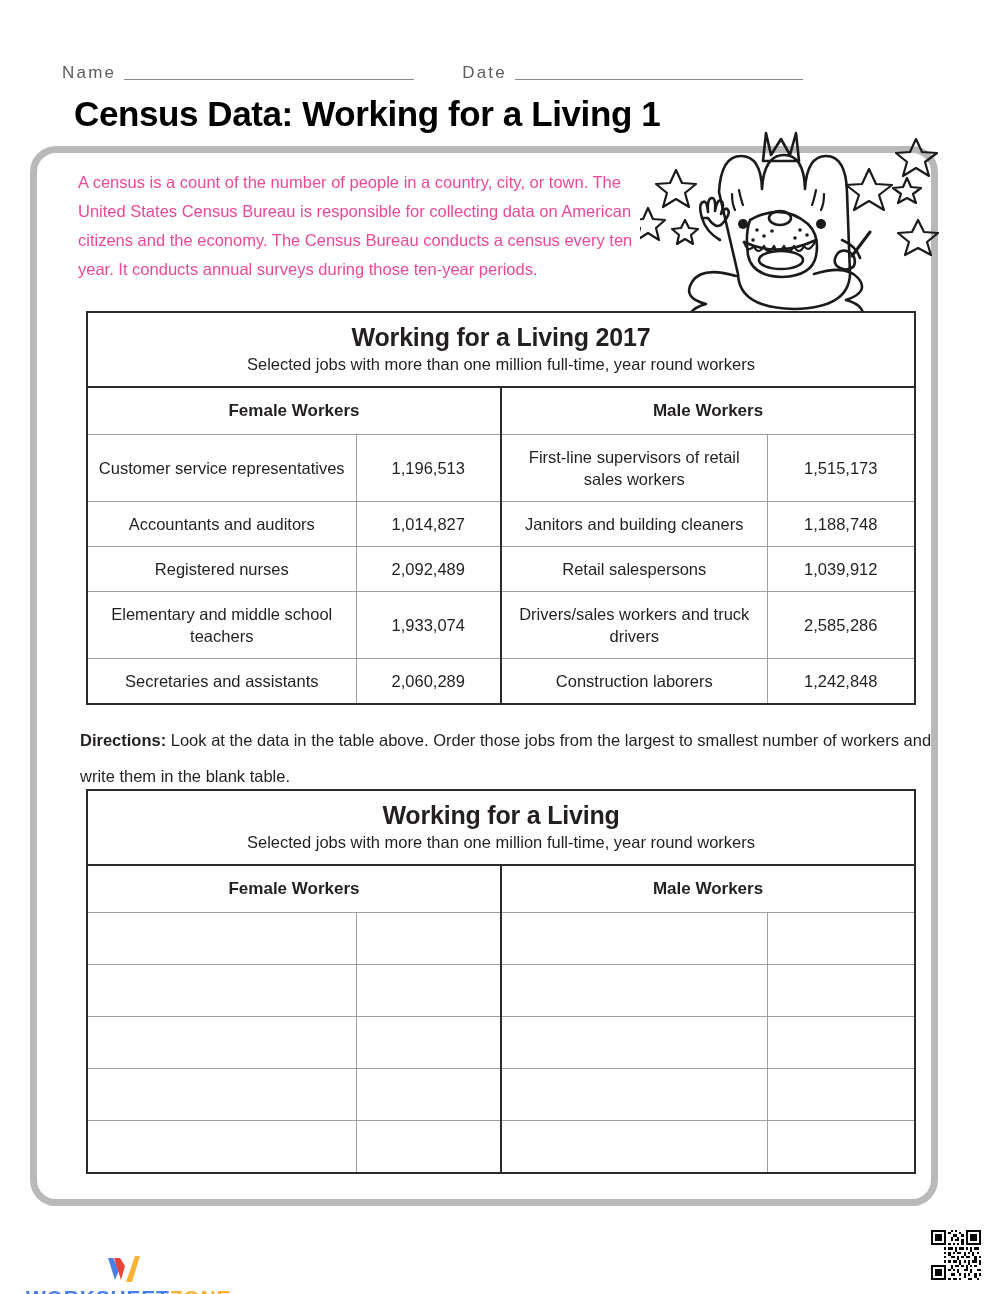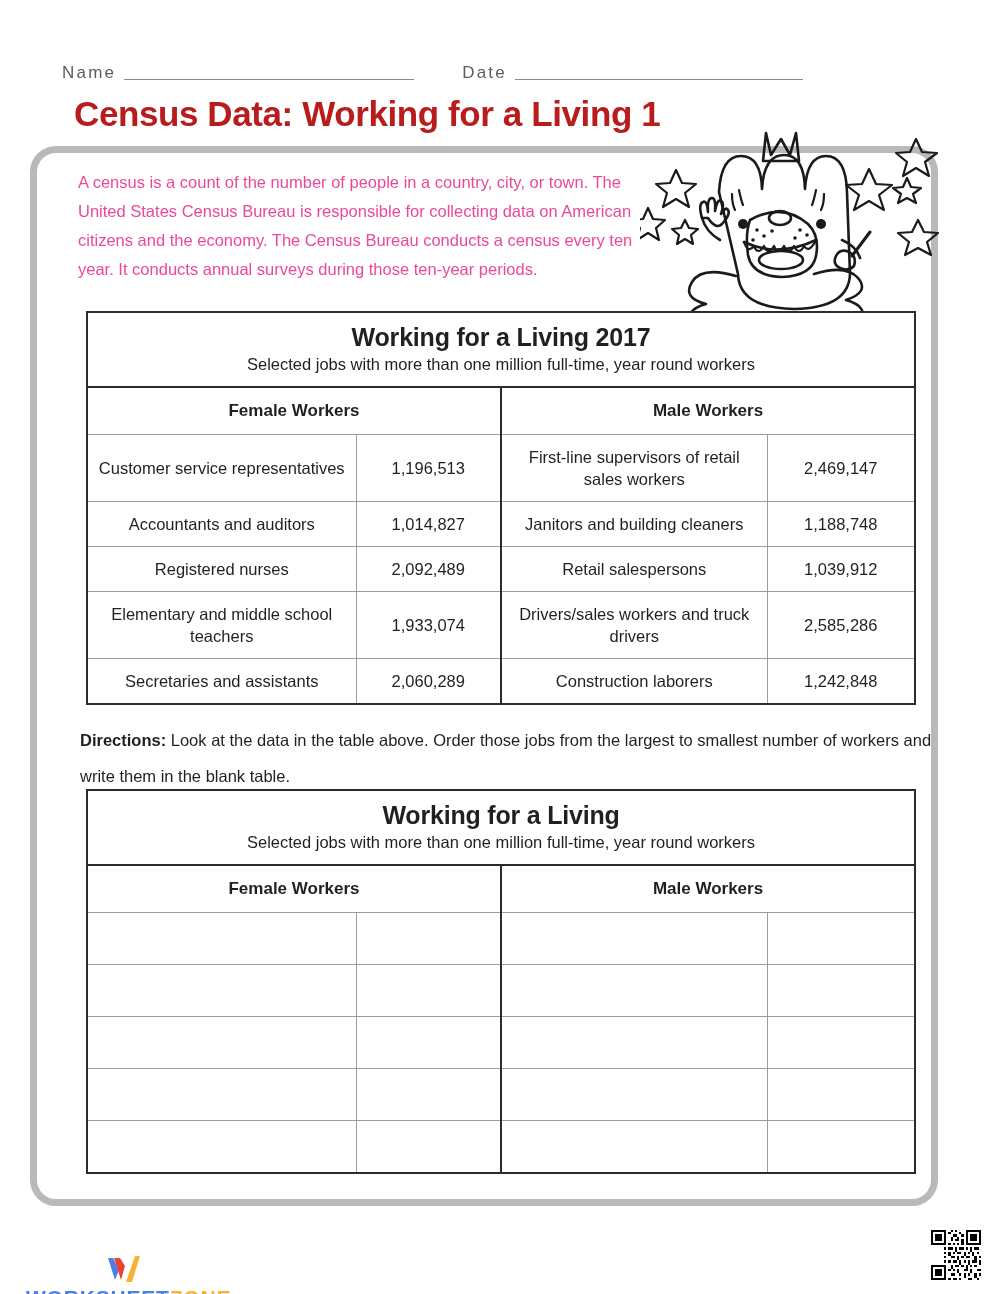--- a/index.html
+++ b/index.html
@@ -51,21 +51,21 @@
   .nd-spacer { width: 48px; }
 
   
   .title {
     position: absolute;
     left: 74px;
     top: 94px;
     font-size: 35px;
     font-weight: 700;
     letter-spacing: -0.4px;
-    color: #b91c1c;
+    color: #000000;
     white-space: nowrap;
   }
 
   
   .frame {
     position: absolute;
     left: 30px;
     top: 146px;
     width: 908px;
     height: 1060px;
@@ -313,21 +313,21 @@
       </tr>
       <tr>
         <td class="col-head left-group" colspan="2">Female Workers</td>
         <td class="col-head" colspan="2">Male Workers</td>
       </tr>
 
       <tr>
         <td class="job">Customer service representatives</td>
         <td class="num">1,196,513</td>
         <td class="job male-first">First-line supervisors of retail sales workers</td>
-        <td class="num">2,469,147</td>
+        <td class="num">1,515,173</td>
       </tr>
       <tr>
         <td class="job">Accountants and auditors</td>
         <td class="num">1,014,827</td>
         <td class="job male-first">Janitors and building cleaners</td>
         <td class="num">1,188,748</td>
       </tr>
       <tr>
         <td class="job">Registered nurses</td>
         <td class="num">2,092,489</td>

